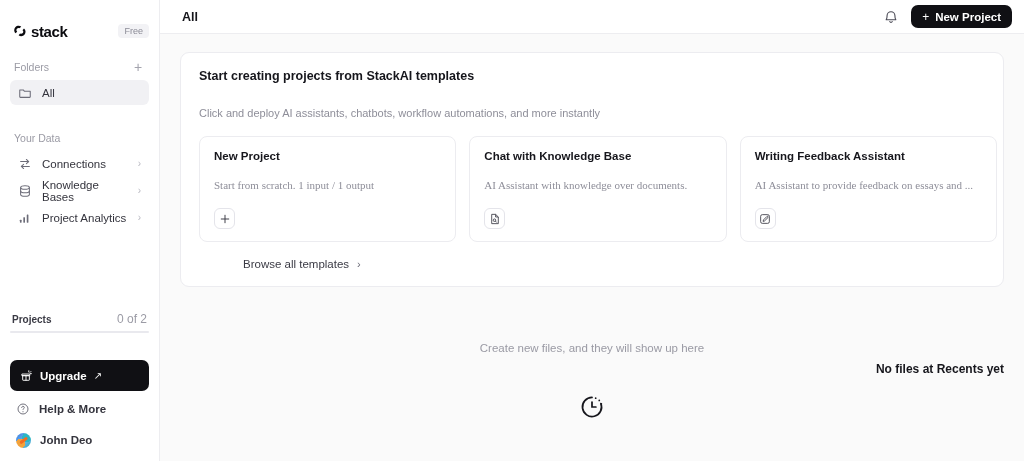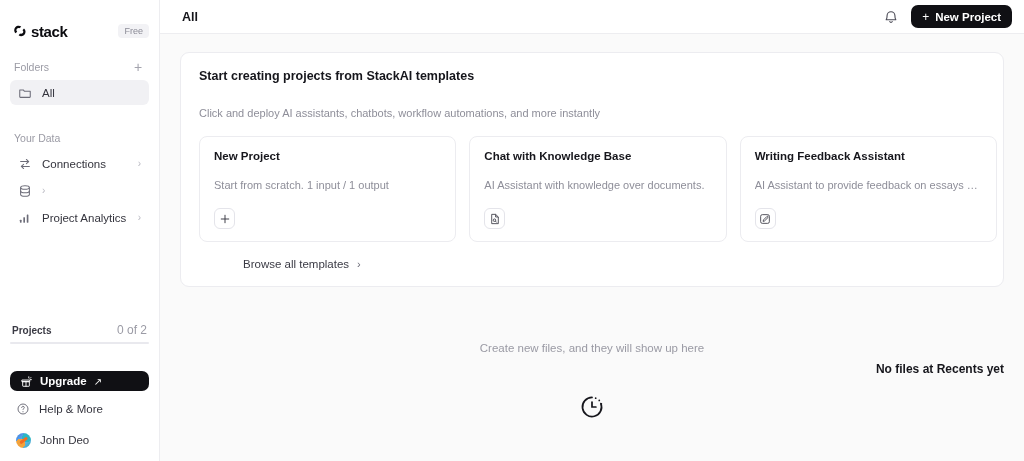--- a/index.html
+++ b/index.html
@@ -67,30 +67,30 @@
   }
   .proj-row .t { color: #3a3a44; font-weight: bold; font-size: 10px; }
   .proj-row .c { color: #9b9ba5; font-size: 12px; }
   .progress { height: 2px; background: #e9e9ee; border-radius: 2px; overflow: hidden; }
   .progress > i { display: block; height: 100%; width: 0%; background: #111115; }
 
   .upgrade {
     margin-top: 27px;
     display: flex; align-items: center; gap: 7px;
     background: #101014; color: #ffffff; border-radius: 7px;
-    height: 20px; padding: 0 10px; font-size: 11.5px; font-weight: bold;
+    height: 31px; padding: 0 10px; font-size: 11.5px; font-weight: bold;
     cursor: pointer;
   }
   .upgrade .ic { width: 13px; height: 13px; flex:0 0 13px; }
   .upgrade .arrow { font-size: 10px; font-weight: normal; }
 
   .foot-item {
     display: flex; align-items: center; gap: 9px;
     height: 26px; padding: 0 6px; margin-top: 5px;
-    font-size: 11.5px; color: #34343d; border-radius: 6px; cursor: pointer;
+    font-size: 11.5px; color: #34343d; border-radius: 6px; cursor: pointer; font-weight: bold;
   }
   .foot-item .ic { width: 14px; height: 14px; flex: 0 0 14px; color:#6c6c78;}
   .avatar {
     width: 15px; height: 15px; flex: 0 0 15px; border-radius: 50%;
     background:
       radial-gradient(circle at 30% 70%, #f2a33c 0%, #f2a33c 32%, transparent 33%),
       radial-gradient(circle at 72% 30%, #2bb6c4 0%, #2bb6c4 30%, transparent 31%),
       linear-gradient(135deg, #3b7de0 0%, #6ab7f0 55%, #2fa8b8 100%);
     position: relative; overflow: hidden;
   }
@@ -129,21 +129,21 @@
   .tcard {
     flex: 1 1 0; min-width: 0;
     border: 1px solid #ececf0; border-radius: 8px;
     background: #fff; padding: 13px 14px 12px 14px;
     min-height: 105px; cursor: pointer;
     display: flex; flex-direction: column;
   }
   .tcard-title { font-size: 11.5px; font-weight: bold; color: #16161c; }
   .tcard-desc {
     font-size: 11px; color: #8e8e99; margin-top: 17px;
-    white-space: nowrap; overflow: hidden; text-overflow: ellipsis;
+    white-space: nowrap; overflow: hidden; text-overflow: ellipsis; font-family: Liberation Serif, serif;
   }
   .tcard-icon {
     margin-top: 17px; width: 21px; height: 21px;
     border: 1px solid #e4e4ea; border-radius: 6px;
     display: flex; align-items: center; justify-content: center;
     color: #3d3d47;
   }
   .tcard-icon svg { width: 12px; height: 12px; display:block; }
 
   .browse {
@@ -210,20 +210,21 @@
         </div>
 
         <div class="nav-item">
           <span class="ic">
             <svg viewBox="0 0 16 16" fill="none" stroke="currentColor" stroke-width="1.2">
               <ellipse cx="8" cy="4" rx="5" ry="2"></ellipse>
               <path d="M3 4v8c0 1.1 2.2 2 5 2s5-.9 5-2V4"></path>
               <path d="M3 8c0 1.1 2.2 2 5 2s5-.9 5-2"></path>
             </svg>
           </span>
+          <span class="lbl">Knowledge Bases</span>
           <span class="chev">›</span>
         </div>
 
         <div class="nav-item">
           <span class="ic">
             <svg viewBox="0 0 16 16" fill="currentColor">
               <rect x="2.2" y="10" width="1.9" height="3.4" rx="0.5"></rect>
               <rect x="6.1" y="7" width="1.9" height="6.4" rx="0.5"></rect>
               <rect x="10" y="4" width="1.9" height="9.4" rx="0.5"></rect>
             </svg>

